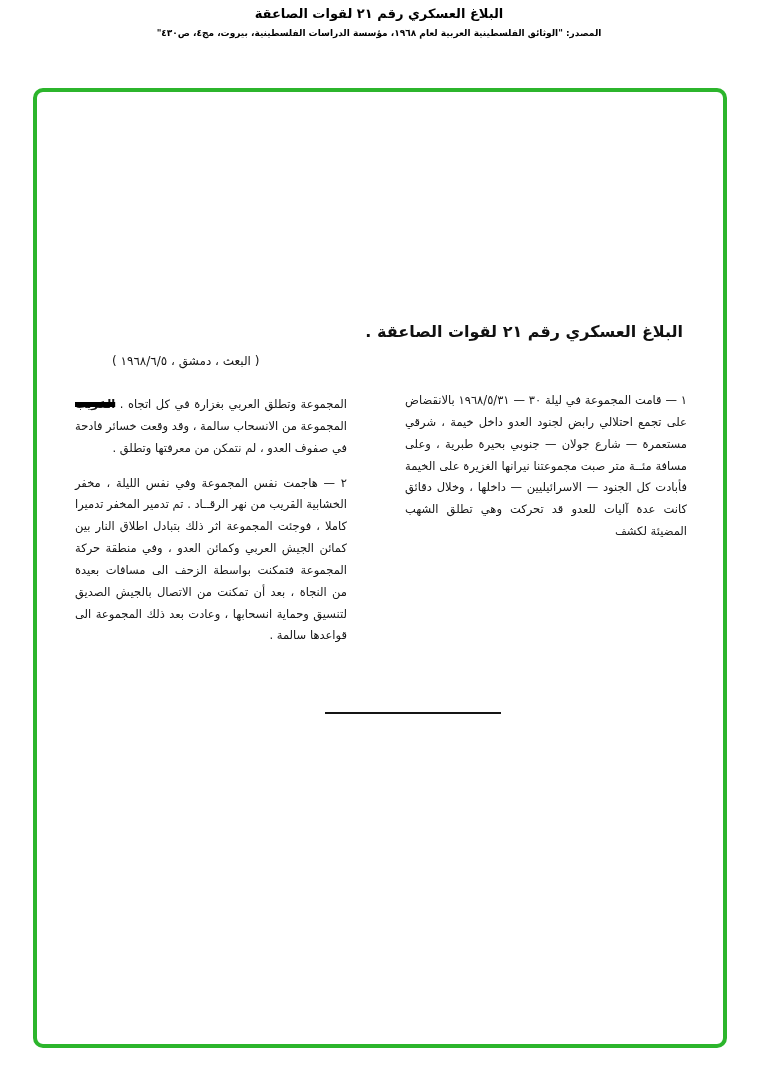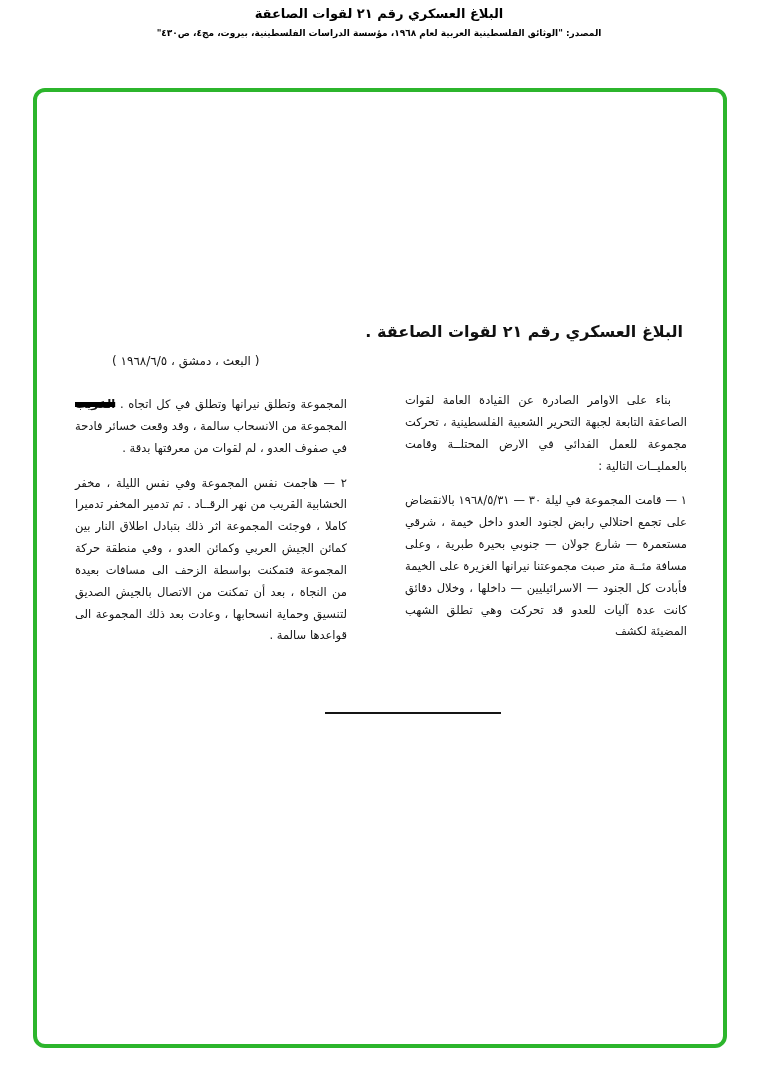--- a/index.html
+++ b/index.html
@@ -115,36 +115,35 @@
 </head>
 <body>
 
 <div class="page">
 
   <header class="doc-header">
     <div class="h-title">البلاغ العسكري رقم ٢١ لقوات الصاعقة</div>
     <div class="h-source">المصدر: "الوثائق الفلسطينية العربية لعام ١٩٦٨، مؤسسة الدراسات الفلسطينية، بيروت، مج٤، ص٤٣٠"</div>
   </header>
 
-  <div class="frame" style="border-color: rgb(44, 181, 44);">
+  <div class="frame" style="border-color: rgb(44, 181, 44); border-radius: 10px;">
 
     <div class="doc-title">البلاغ العسكري رقم ٢١ لقوات الصاعقة .</div>
 
     <div class="doc-subtitle">( البعث ، دمشق ، ١٩٦٨/٦/٥ )</div>
 
     <div class="col col-right">
-      <p class="indent">بناء على الاوامر الصادرة عن القيادة العامة لقوات الصاعقة التابعة لجبهة التحرير الشعبية الفلسطينية ، تحركت مجموعة للعمل الفدائي في الارض المحتلــة وقامت بالعمليــات التالية :</p>
       <p>١ — قامت المجموعة في ليلة ٣٠ — ١٩٦٨/٥/٣١ بالانقضاض على تجمع احتلالي رابض لجنود العدو داخل خيمة ، شرقي مستعمرة — شارع جولان — جنوبي بحيرة طبرية ، وعلى مسافة مئــة متر صبت مجموعتنا نيرانها الغزيرة على الخيمة فأبادت كل الجنود — الاسرائيليين — داخلها ، وخلال دقائق كانت عدة آليات للعدو قد تحركت وهي تطلق الشهب المضيئة لكشف</p>
     </div>
 
     <div class="col col-left">
       <p>
-        <span>المجموعة وتطلق نيرانها وتطلق في كل اتجاه .</span>
+        <span>المجموعة وتطلق العربي بغزارة في كل اتجاه .</span>
         <span class="struck">القريب</span>
-        <span>المجموعة من الانسحاب سالمة ، وقد وقعت خسائر فادحة في صفوف العدو ، لم لقوات من معرفتها بدقة .</span>
+        <span>المجموعة من الانسحاب سالمة ، وقد وقعت خسائر فادحة في صفوف العدو ، لم نتمكن من معرفتها وتطلق .</span>
       </p>
       <p>٢ — هاجمت نفس المجموعة وفي نفس الليلة ، مخفر الخشابية القريب من نهر الرقــاد . تم تدمير المخفر تدميرا كاملا ، فوجئت المجموعة اثر ذلك بتبادل اطلاق النار بين كمائن الجيش العربي وكمائن العدو ، وفي منطقة حركة المجموعة فتمكنت بواسطة الزحف الى مسافات بعيدة من النجاة ، بعد أن تمكنت من الاتصال بالجيش الصديق لتنسيق وحماية انسحابها ، وعادت بعد ذلك المجموعة الى قواعدها سالمة .</p>
     </div>
 
     <div class="divider"></div>
 
   </div>
 
 </div>
 

